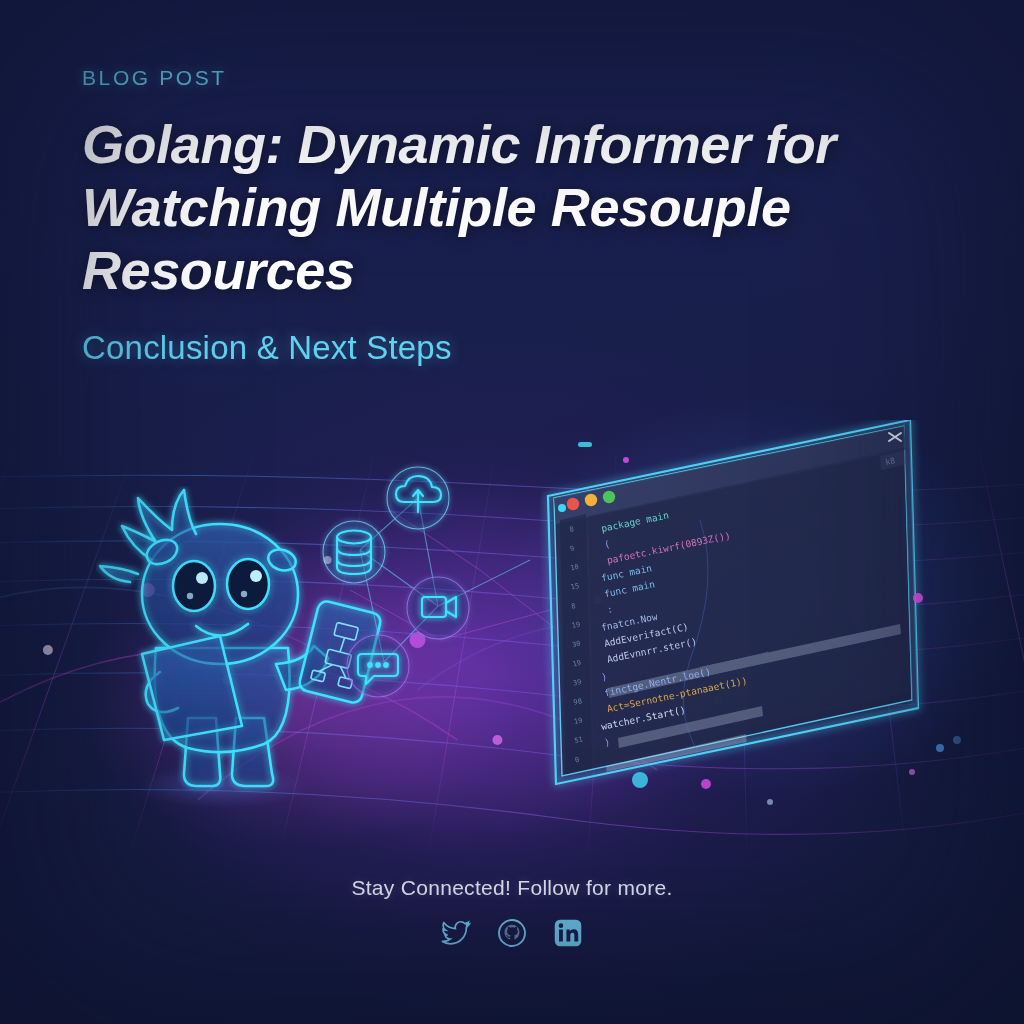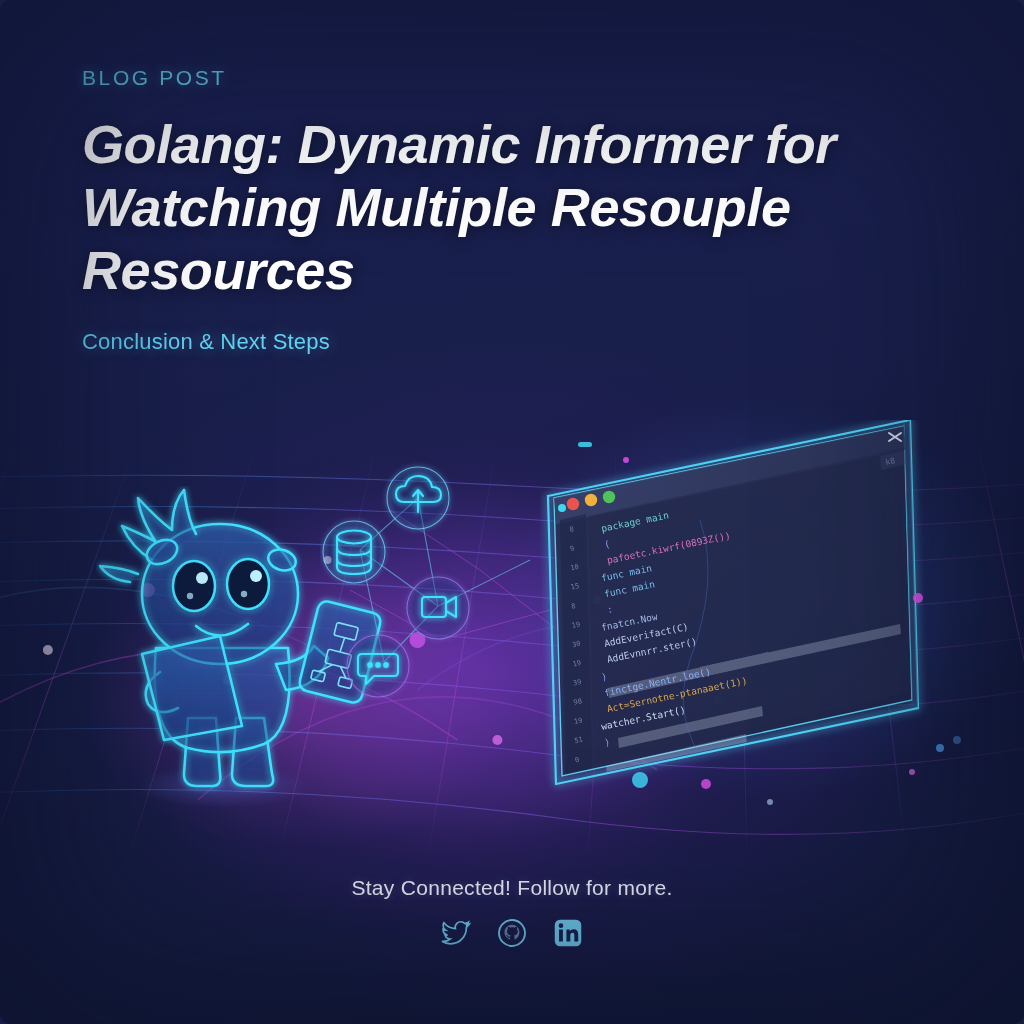--- a/index.html
+++ b/index.html
@@ -12,21 +12,20 @@
 
   
   #stage {
     position:absolute; inset:0;
     width:1024px; height:1024px;
     background:
       radial-gradient(ellipse 60% 45% at 50% 66%, rgba(96,50,168,0.45) 0%, rgba(58,32,120,0.22) 45%, rgba(20,26,62,0) 75%),
       radial-gradient(ellipse 38% 30% at 42% 68%, rgba(150,60,190,0.30) 0%, rgba(90,40,150,0.10) 55%, rgba(20,26,62,0) 80%),
       linear-gradient(170deg, #1a2050 0%, #191f4b 38%, #161c42 70%, #131a3b 100%);
     overflow:hidden;
-    border-radius:11px;
   }
 
   
   .floor {
     position:absolute;
     left:-10%; top:440px; width:120%; height:420px;
     opacity:.85;
     pointer-events:none;
   }
 
@@ -40,21 +39,21 @@
   .headline {
     margin-top:24px;
     color:#ffffff; font-size:54px; font-weight:700;
     line-height:1.17; letter-spacing:-0.4px;
     text-shadow:0 2px 14px rgba(0,0,0,.45);
     max-width:840px;
     font-style:italic;
   }
   .subhead {
     margin-top:26px;
-    color:#5fd2f2; font-size:22px; font-weight:400;
+    color:#5fd2f2; font-size:33px; font-weight:400;
     letter-spacing:.2px;
     text-shadow:0 0 14px rgba(95,210,242,.40);
   }
 
   
   .mascot { position:absolute; left:96px; top:486px; width:300px; height:330px; }
 
   
   .netcluster { position:absolute; left:320px; top:440px; width:300px; height:290px; }
 

